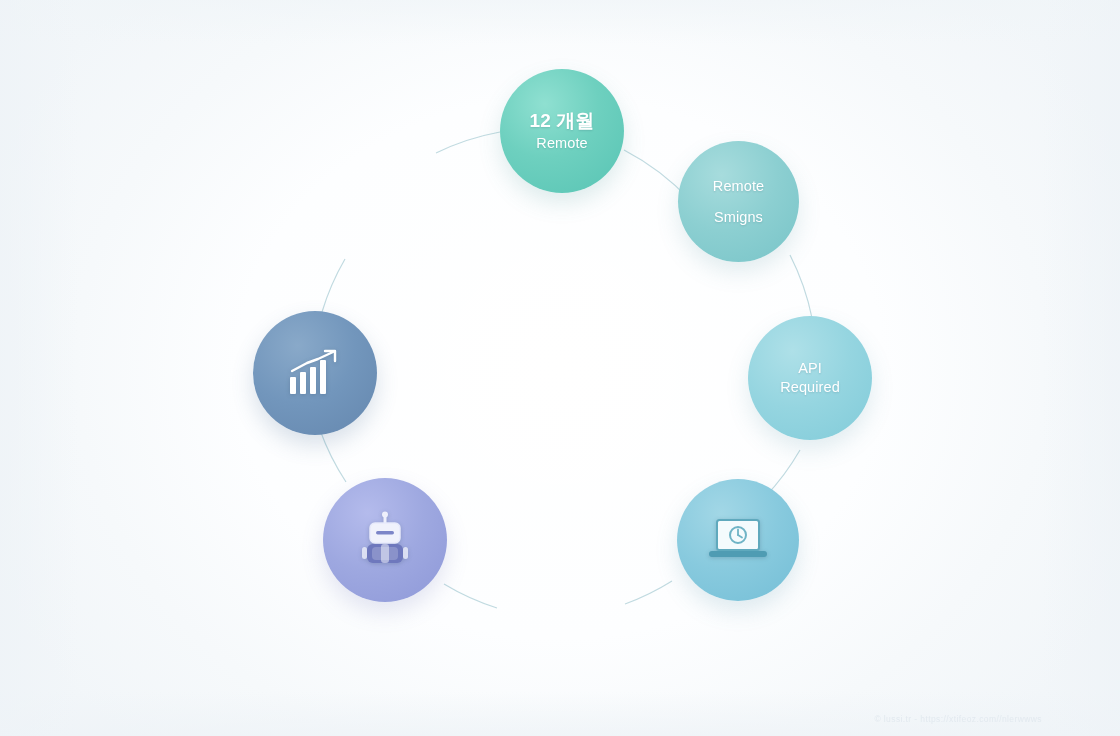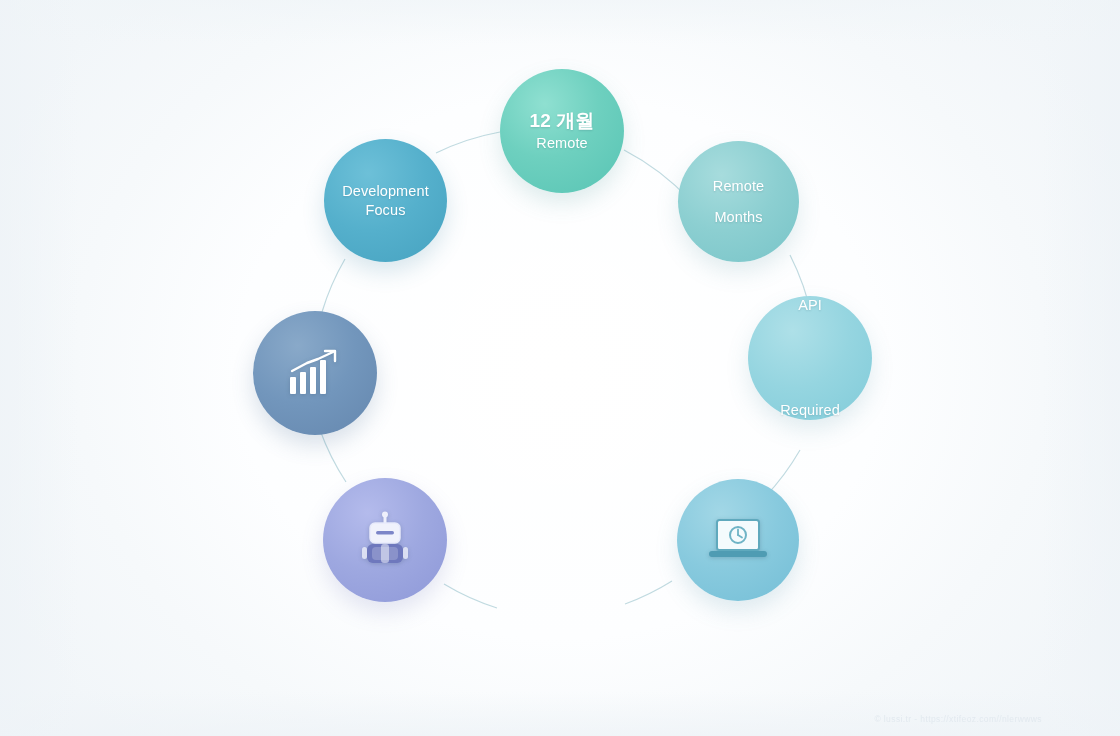--- a/index.html
+++ b/index.html
@@ -92,24 +92,23 @@
     background: radial-gradient(circle at 36% 28%, #8fe0d1 0%, #6ed0bf 45%, #58c4b4 100%);
     box-shadow: 0 10px 22px rgba(80,150,150,0.18);
   }
   #node-remote {
     left: 678px; top: 141px; width: 121px; height: 121px;
     background: radial-gradient(circle at 36% 28%, #a7dcdd 0%, #8ccfd1 48%, #78c4c8 100%);
     box-shadow: 0 10px 22px rgba(90,150,160,0.17);
     gap: 12px;
   }
   #node-api {
-    left: 748px; top: 296px; width: 124px; height: 124px;
+    left: 748px; top: 316px; width: 124px; height: 124px;
     background: radial-gradient(circle at 36% 28%, #aee0e8 0%, #95d5e0 48%, #81cbd9 100%);
     box-shadow: 0 10px 22px rgba(90,150,165,0.17);
-    justify-content: space-between;
   }
   #node-laptop {
     left: 677px; top: 479px; width: 122px; height: 122px;
     background: radial-gradient(circle at 36% 28%, #a2d7e6 0%, #88cade 48%, #74bed6 100%);
     box-shadow: 0 10px 22px rgba(85,145,165,0.18);
   }
   #node-signs {
     left: 500px; top: 546px; width: 123px; height: 123px;
     background: radial-gradient(circle at 36% 28%, #a4cbe8 0%, #89bede 48%, #74b0d6 100%);
     box-shadow: 0 10px 22px rgba(80,130,165,0.18);
@@ -169,21 +168,21 @@
     </g>
   </svg>
 
   <div class="node" id="node-months">
     <span class="label-line label-big">12 개월</span>
     <span class="label-line label-small">Remote</span>
   </div>
 
   <div class="node" id="node-remote">
     <span class="label-line label-mid">Remote</span>
-    <span class="label-line label-mid">Months</span>
+    <span class="label-line label-mid">Smigns</span>
   </div>
 
   <div class="node" id="node-api">
     <span class="label-line label-mid">API</span>
     <span class="label-line label-mid">Required</span>
   </div>
 
   <div class="node" id="node-laptop">
     <span class="icon-wrap">
       <svg width="66" height="48" viewBox="0 0 66 48" aria-hidden="true">
@@ -219,20 +218,16 @@
         <rect x="3" y="28" width="6" height="17" rx="1" fill="#ffffff"></rect>
         <rect x="13" y="23" width="6" height="22" rx="1" fill="#ffffff"></rect>
         <rect x="23" y="18" width="6" height="27" rx="1" fill="#ffffff"></rect>
         <rect x="33" y="11" width="6" height="34" rx="1" fill="#ffffff"></rect>
         <path d="M 5 22 L 20 14 L 31 10 L 46 3" fill="none" stroke="#ffffff" stroke-width="2.4" stroke-linecap="round" stroke-linejoin="round"></path>
         <path d="M 38 2 L 48 2 L 48 12" fill="none" stroke="#ffffff" stroke-width="2.4" stroke-linecap="round" stroke-linejoin="round"></path>
       </svg>
     </span>
   </div>
 
-  <div class="node" id="node-development">
-    <span class="label-line label-mid">Development</span>
-    <span class="label-line label-mid">Focus</span>
-  </div>
 
   <div id="watermark">© lussi.tr - https://xtifeoz.com//nlerwwws</div>
 
 </div>
 
 </body></html>

